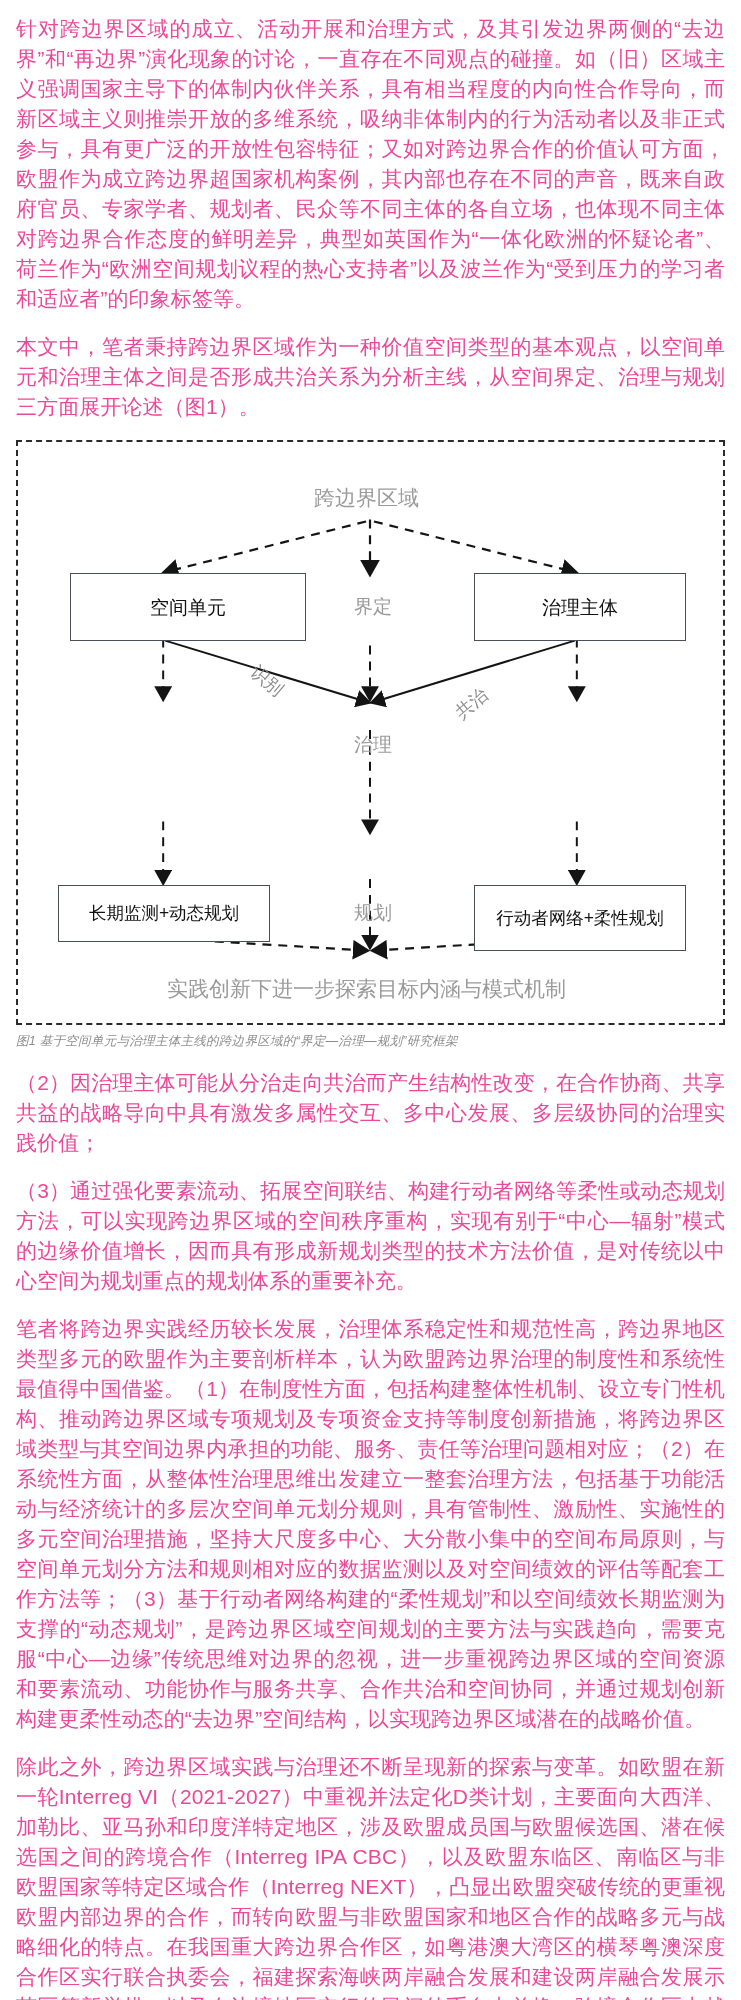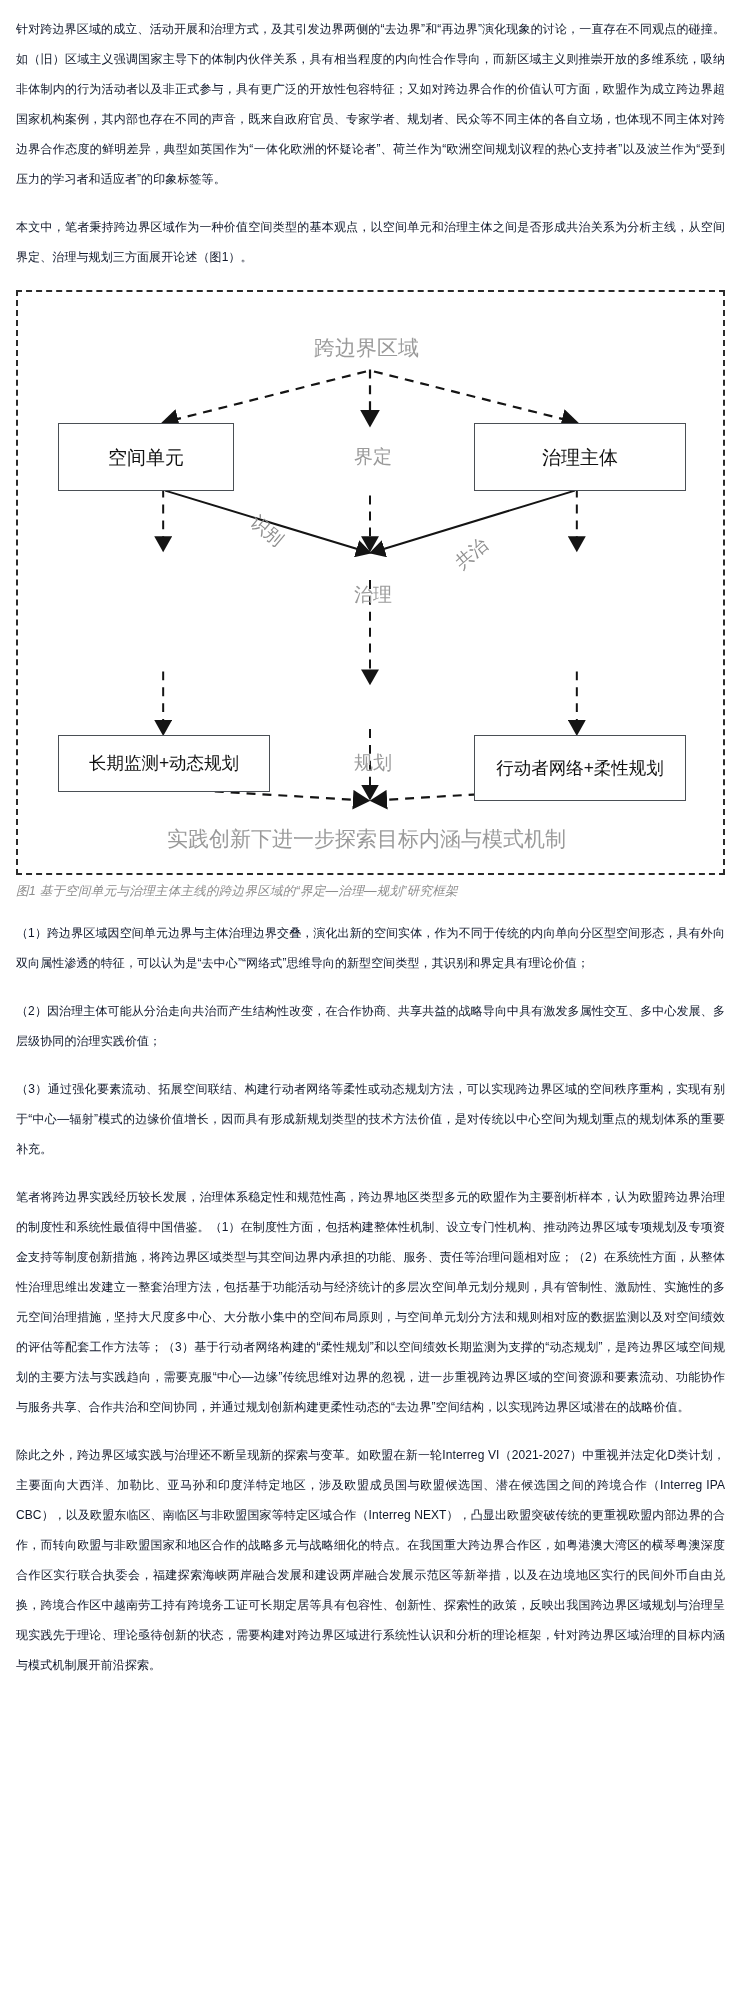--- a/index.html
+++ b/index.html
@@ -13,26 +13,26 @@
     color: #1b1b1b;
     -webkit-font-smoothing: antialiased;
   }
   .page {
     width: 741px;
     box-sizing: border-box;
     padding: 14px 16px 16px 16px;
   }
   p.body-text {
     margin: 0 0 18px 0;
-    font-size: 12px;
+    font-size: 21px;
     line-height: 30px;
     text-align: justify;
     text-justify: inter-ideograph;
     letter-spacing: 0.1px;
-    color: #0f172a;
+    color: #ec4899;
   }
   .fig-wrap {
     margin: 4px 0 6px 0;
   }
   
   .diagram {
     position: relative;
     width: 709px;
     height: 585px;
     border: 2px dashed #2b2b2b;
@@ -134,21 +134,21 @@
         <path d="M354,290 L354,392" stroke="#141414" stroke-width="2" stroke-dasharray="9,7" fill="none" marker-end="url(#arrHead)"></path>
 
         <path d="M354,440 L354,508" stroke="#141414" stroke-width="2" stroke-dasharray="9,7" fill="none" marker-end="url(#arrHead)"></path>
 
         <path d="M150,500 L350,512" stroke="#141414" stroke-width="2.2" stroke-dasharray="9,7" fill="none" marker-end="url(#arrHead)"></path>
         <path d="M558,500 L358,512" stroke="#141414" stroke-width="2.2" stroke-dasharray="9,7" fill="none" marker-end="url(#arrHead)"></path>
       </svg>
 
       <div class="grey-label title" style="left:0; right:8px; top:42px;">跨边界区域</div>
 
-      <div class="node-box" style="left:40px; top:131px; width:176px; height:68px;">
+      <div class="node-box" style="left:52px; top:131px; width:236px; height:68px;">
         <span>空间单元</span>
       </div>
 
       <div class="node-box" style="left:456px; top:131px; width:212px; height:68px;">
         <span>治理主体</span>
       </div>
 
       <div class="grey-label" style="left:305px; top:152px; width:100px;">界定</div>
 
       <div class="diag-rot" style="left:243px; top:218px; transform:rotate(40deg); transform-origin:left top;">识别</div>
@@ -169,20 +169,19 @@
 
       <div class="grey-label" style="left:305px; top:458px; width:100px;">规划</div>
 
       <div class="grey-label footer" style="left:0; right:8px; top:533px;">实践创新下进一步探索目标内涵与模式机制</div>
 
     </div>
 
     <div class="caption">图1  基于空间单元与治理主体主线的跨边界区域的“界定—治理—规划”研究框架</div>
   </div>
 
-  <p class="body-text">（1）跨边界区域因空间单元边界与主体治理边界交叠，演化出新的空间实体，作为不同于传统的内向单向分区型空间形态，具有外向双向属性渗透的特征，可以认为是“去中心”“网络式”思维导向的新型空间类型，其识别和界定具有理论价值；</p>
   <p class="body-text">（2）因治理主体可能从分治走向共治而产生结构性改变，在合作协商、共享共益的战略导向中具有激发多属性交互、多中心发展、多层级协同的治理实践价值；</p>
   <p class="body-text">（3）通过强化要素流动、拓展空间联结、构建行动者网络等柔性或动态规划方法，可以实现跨边界区域的空间秩序重构，实现有别于“中心—辐射”模式的边缘价值增长，因而具有形成新规划类型的技术方法价值，是对传统以中心空间为规划重点的规划体系的重要补充。</p>
 
   <p class="body-text">笔者将跨边界实践经历较长发展，治理体系稳定性和规范性高，跨边界地区类型多元的欧盟作为主要剖析样本，认为欧盟跨边界治理的制度性和系统性最值得中国借鉴。（1）在制度性方面，包括构建整体性机制、设立专门性机构、推动跨边界区域专项规划及专项资金支持等制度创新措施，将跨边界区域类型与其空间边界内承担的功能、服务、责任等治理问题相对应；（2）在系统性方面，从整体性治理思维出发建立一整套治理方法，包括基于功能活动与经济统计的多层次空间单元划分规则，具有管制性、激励性、实施性的多元空间治理措施，坚持大尺度多中心、大分散小集中的空间布局原则，与空间单元划分方法和规则相对应的数据监测以及对空间绩效的评估等配套工作方法等；（3）基于行动者网络构建的“柔性规划”和以空间绩效长期监测为支撑的“动态规划”，是跨边界区域空间规划的主要方法与实践趋向，需要克服“中心—边缘”传统思维对边界的忽视，进一步重视跨边界区域的空间资源和要素流动、功能协作与服务共享、合作共治和空间协同，并通过规划创新构建更柔性动态的“去边界”空间结构，以实现跨边界区域潜在的战略价值。</p>
   <p class="body-text">除此之外，跨边界区域实践与治理还不断呈现新的探索与变革。如欧盟在新一轮Interreg VI（2021-2027）中重视并法定化D类计划，主要面向大西洋、加勒比、亚马孙和印度洋特定地区，涉及欧盟成员国与欧盟候选国、潜在候选国之间的跨境合作（Interreg IPA CBC），以及欧盟东临区、南临区与非欧盟国家等特定区域合作（Interreg NEXT），凸显出欧盟突破传统的更重视欧盟内部边界的合作，而转向欧盟与非欧盟国家和地区合作的战略多元与战略细化的特点。在我国重大跨边界合作区，如粤港澳大湾区的横琴粤澳深度合作区实行联合执委会，福建探索海峡两岸融合发展和建设两岸融合发展示范区等新举措，以及在边境地区实行的民间外币自由兑换，跨境合作区中越南劳工持有跨境务工证可长期定居等具有包容性、创新性、探索性的政策，反映出我国跨边界区域规划与治理呈现实践先于理论、理论亟待创新的状态，需要构建对跨边界区域进行系统性认识和分析的理论框架，针对跨边界区域治理的目标内涵与模式机制展开前沿探索。</p>
 
 </div>
 
 </body></html>

